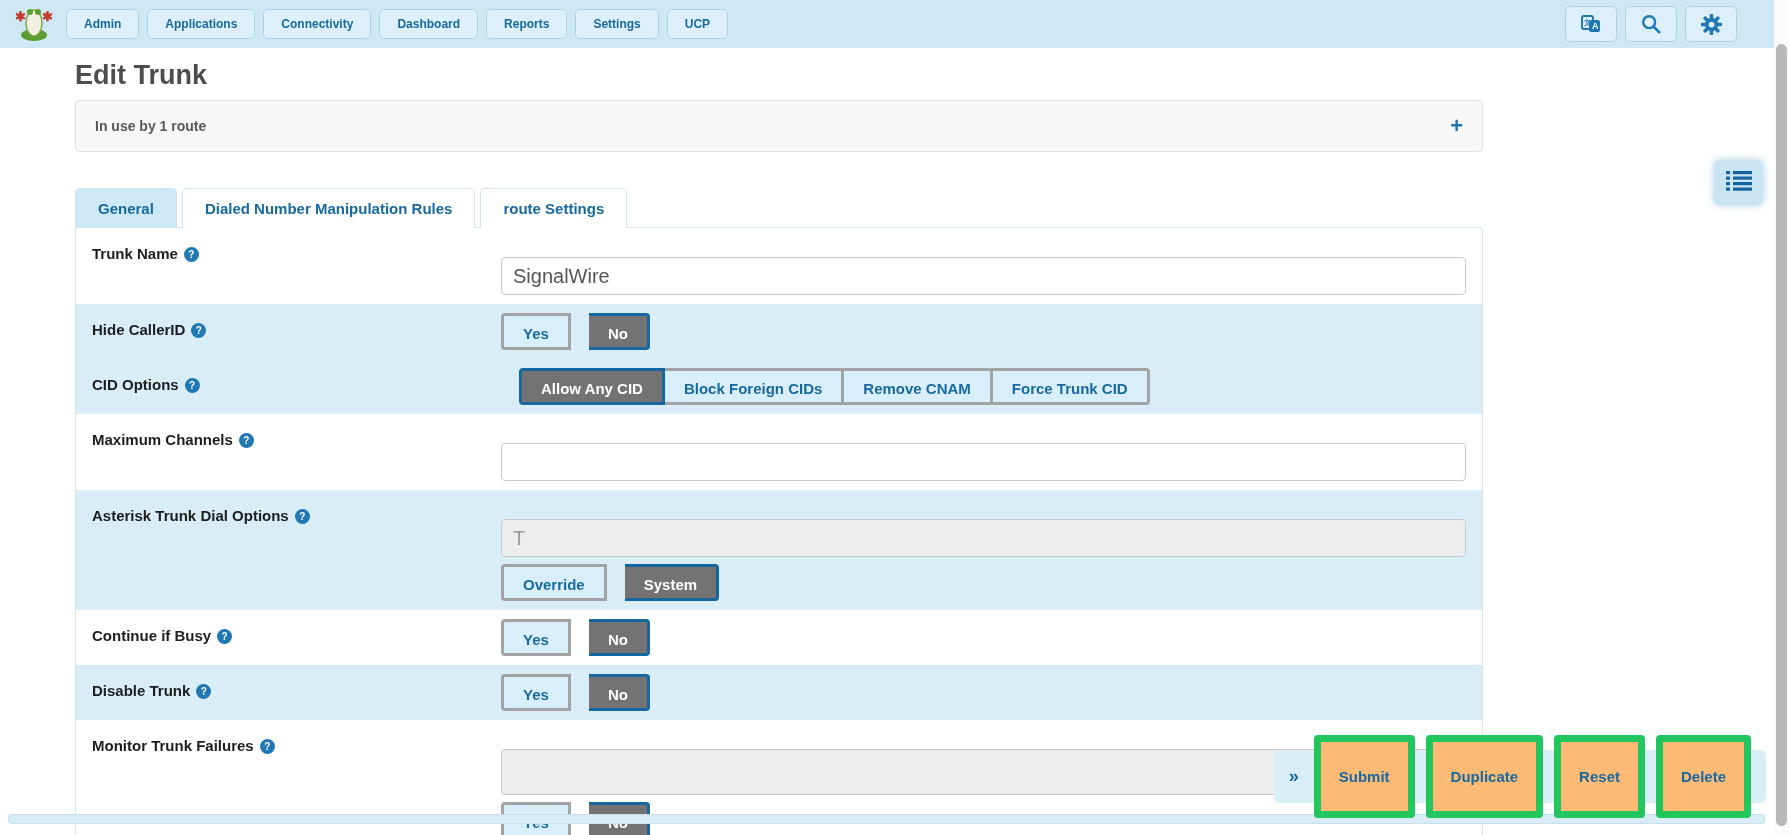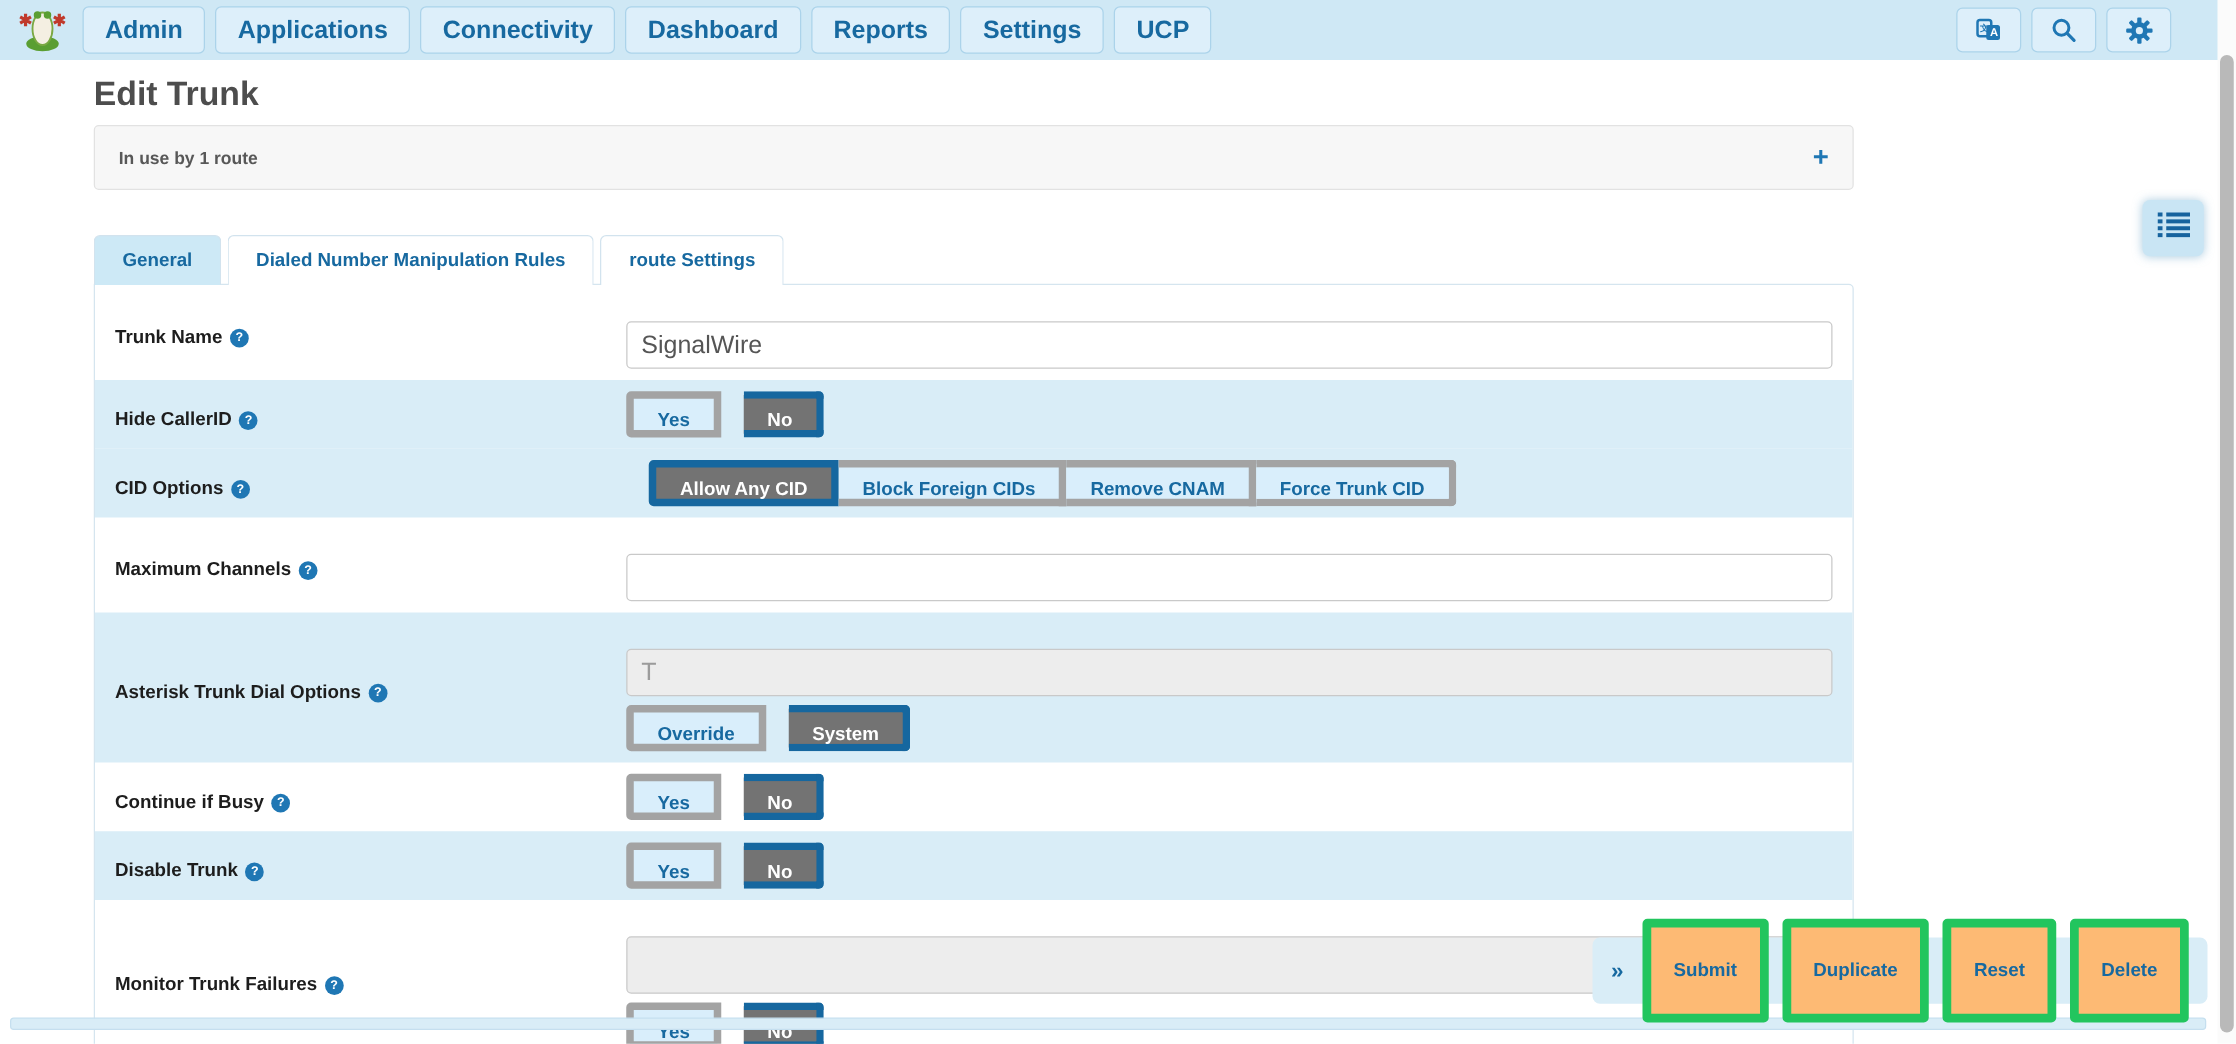--- a/index.html
+++ b/index.html
@@ -12,21 +12,21 @@
   #screen { position:relative; width:1789px; height:835px; }
 
   
   .navbar {
     height:48px; background:#cfe8f5;
     display:flex; align-items:center; padding:0 10px;
   }
   .logo { width:40px; height:40px; margin:0 8px 0 4px; flex:0 0 auto; }
   .nav-btn {
     background:#ddeffa; border:1px solid #abd3ea; border-radius:5px;
-    color:#1769a0; font-weight:bold; font-size:20px;
+    color:#1769a0; font-weight:bold; font-size:12px;
     font-family:"Liberation Sans", sans-serif;
     padding:8px 17px; margin:0 4px; cursor:pointer; line-height:1;
   }
   .nav-right { margin-left:auto; display:flex; margin-right:42px; }
   .icon-btn {
     background:#ddeffa; border:1px solid #abd3ea; border-radius:5px;
     width:52px; height:36px; margin-left:8px;
     display:flex; align-items:center; justify-content:center; cursor:pointer;
   }
 
@@ -49,21 +49,21 @@
     font-weight:bold; font-size:15px; color:#1769a0; cursor:pointer; line-height:1;
     font-family:"Liberation Sans", sans-serif;
   }
   .tab.active { background:#cde9f6; }
 
   
   .form-panel {
     border:1px solid #d5e5ef; border-radius:0 4px 4px 4px; background:#fff;
     position:relative; z-index:1; margin-top:-1px;
   }
-  .frow { display:flex; align-items:center; }
+  .frow { display:flex; align-items:flex-start; }
   .frow.alt { background:#d9edf7; }
   .flabel {
     width:425px; flex:0 0 425px; padding:17px 10px 10px 16px;
     font-weight:bold; font-size:15px; color:#1d1d1d;
   }
   .help {
     display:inline-flex; align-items:center; justify-content:center;
     width:15px; height:15px; border-radius:50%; background:#1f77b4;
     color:#fff; font-size:10px; font-weight:bold; margin-left:6px;
     vertical-align:1px; cursor:pointer;
@@ -72,21 +72,21 @@
   .text-input {
     width:100%; height:38px; border:1px solid #c9c9c9; border-radius:4px;
     font-size:20px; color:#555; padding:0 11px;
     font-family:"Liberation Sans", sans-serif; background:#fff;margin-top:20px;
   }
   .text-input.disabled { background:#ededed; color:#9b9b9b; }
   .big.disabled { height:46px; }
 
   .btn-group { display:inline-flex; }
   .tbtn {
-    background:#d9eefb; border:6px solid #a3a3a3; color:#1769a0;
+    background:#d9eefb; border:3px solid #a3a3a3; color:#1769a0;
     font-weight:bold; font-size:15px; height:37px; padding:0 19px;
     cursor:pointer; font-family:"Liberation Sans", sans-serif; line-height:35px;
   }
   .tbtn + .tbtn { border-left:none; }
   .tbtn.first { border-radius:4px 0 0 4px; }
   .tbtn.last  { border-radius:0 4px 4px 0; }
   .tbtn.active { background:#737373; border-color:#16679f; color:#fff;margin-left:18px; }
   .stack-gap { margin-top:7px; }
 
   

